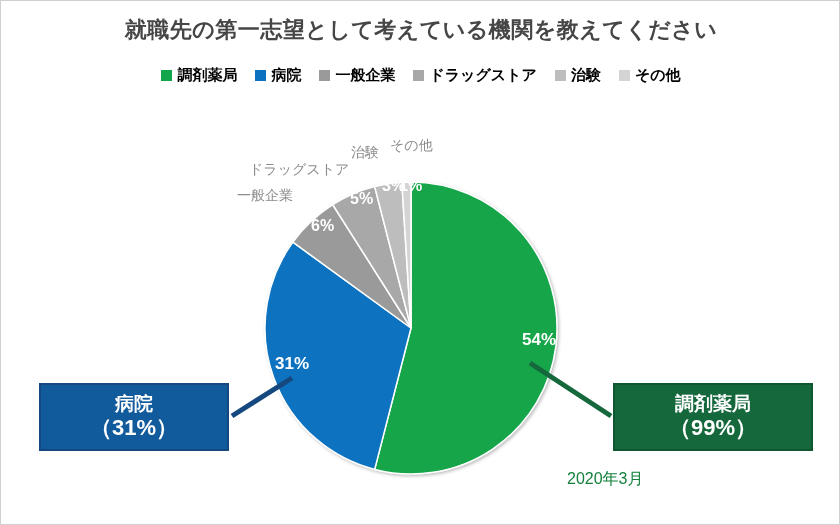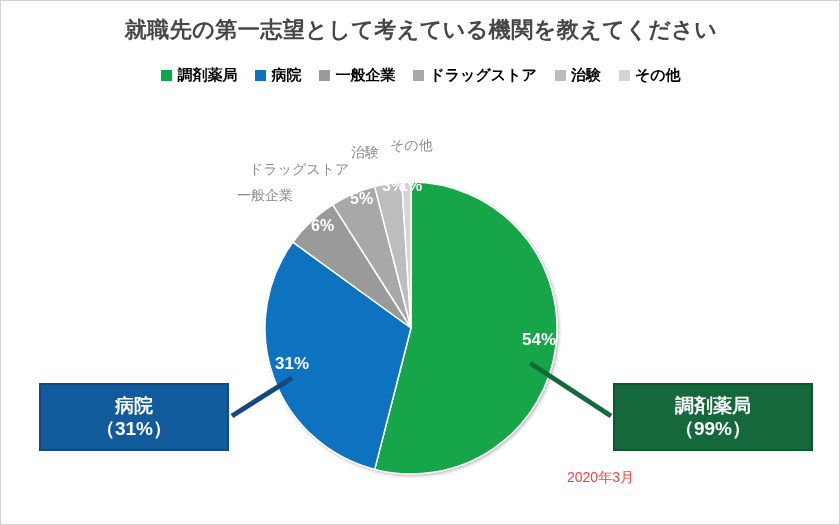--- a/index.html
+++ b/index.html
@@ -91,21 +91,21 @@
     box-sizing: border-box;
     display: flex;
     flex-direction: column;
     align-items: center;
     justify-content: center;
     color: #ffffff;
     font-weight: bold;
     line-height: 1.22;
   }
   .callout-title { font-size: 19px; }
-  .callout-value { font-size: 19px; }
+  .callout-value { font-size: 22px; }
 
   #callout-hospital {
     left: 38px;
     top: 382px;
     width: 190px;
     height: 68px;
     background: #115a9c;
     border: 2px solid #15487e;
   }
   #callout-pharmacy {
@@ -115,22 +115,22 @@
     height: 68px;
     background: #15683c;
     border: 2px solid #0f5631;
   }
 
   
   #footer {
     position: absolute;
     left: 566px;
     top: 466px;
-    font-size: 14px;
-    color: #ef4444;
+    font-size: 16px;
+    color: #15803d;
     line-height: 1.5;
     white-space: nowrap;
   }
 </style>
 </head>
 <body>
 
 <div id="root">
 
   <div id="chart-title">就職先の第一志望として考えている機関を教えてください</div>

